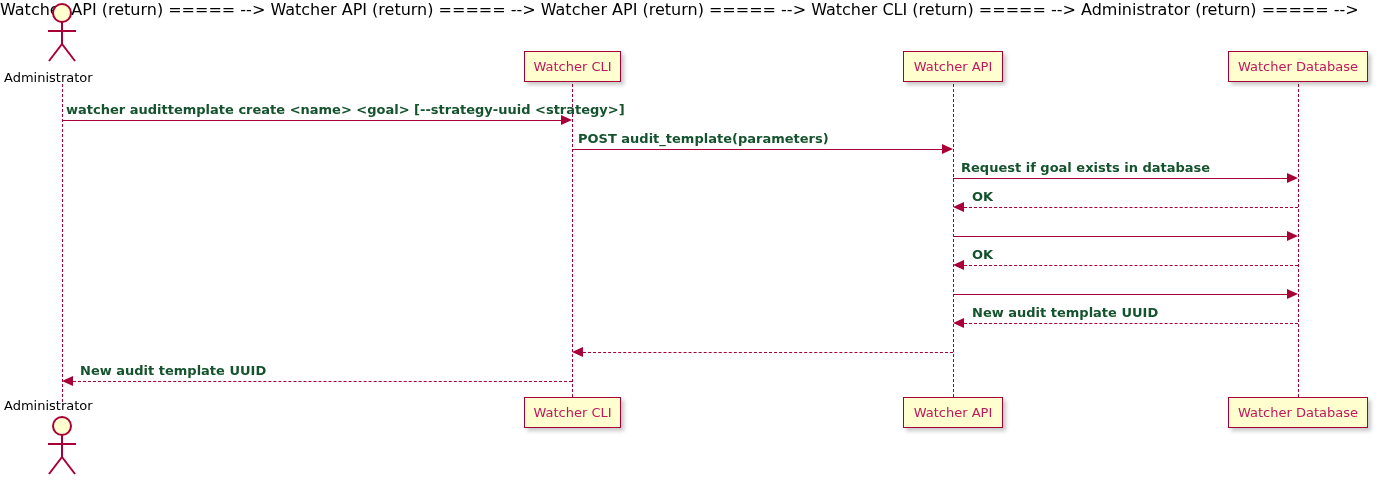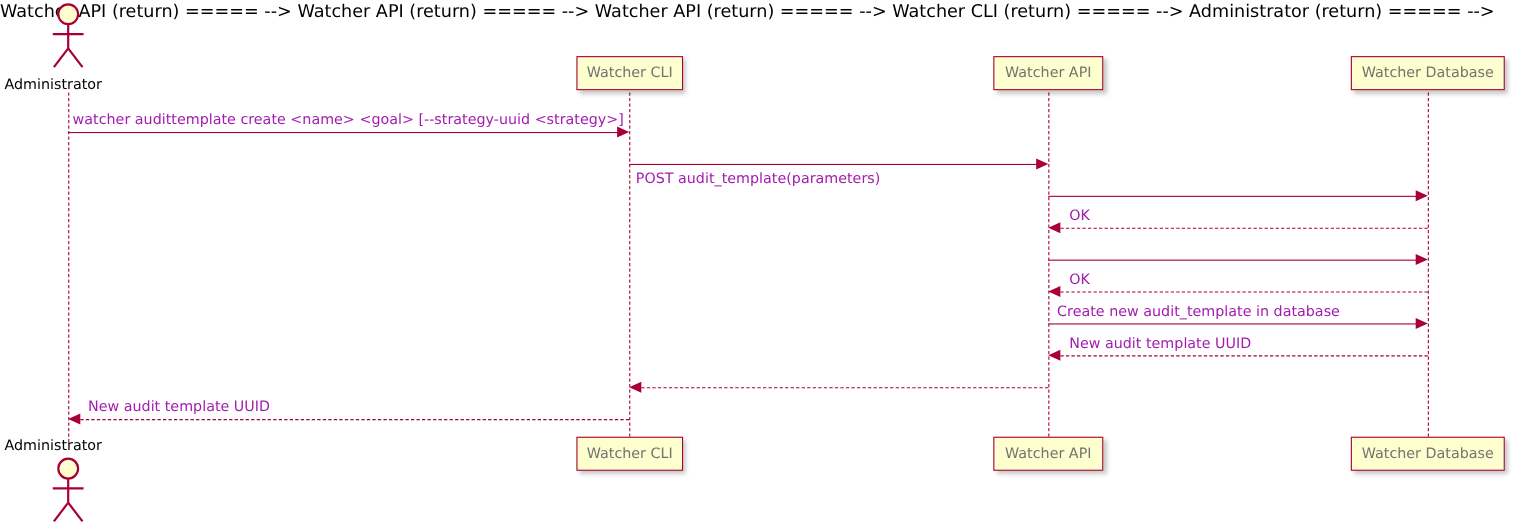--- a/index.html
+++ b/index.html
@@ -27,21 +27,21 @@
     border: 1.5px solid #A80036;
     box-sizing: border-box;
     display: flex;
     align-items: center;
     justify-content: center;
     box-shadow: 3px 3px 4px rgba(0,0,0,0.22);
     z-index: 3;
   }
   .participant-label {
     font-size: 13px;
-    color: #737373;
+    color: #be185d;
     white-space: nowrap;
     line-height: 1;
   }
   .actor-label {
     position: absolute;
     font-size: 13px;
     color: #000000;
     white-space: nowrap;
     z-index: 3;
   }
@@ -70,25 +70,26 @@
     border-left: 11px solid #A80036;
   }
   .arrow-head.left {
     border-top: 5px solid transparent;
     border-bottom: 5px solid transparent;
     border-right: 11px solid #A80036;
   }
   .msg-label {
     position: absolute;
     font-size: 13px;
-    color: #a21caf;
+    color: #14532d;
     white-space: nowrap;
     z-index: 4;
     line-height: 1;
     background: transparent;
+    font-weight: bold;
   }
 </style>
 </head>
 <body>
 
 <div id="diagram">
 
   
   <div class="lifeline" style="left:62px; top:84px; height:318px;"></div>
   <div class="lifeline" style="left:572px; top:84px; height:313px;"></div>
@@ -121,44 +122,44 @@
   </div>
 
   
   <div class="msg-line" style="left:62px; top:120px; width:500px;"></div>
   <div class="arrow-head right" style="left:561px; top:115px;"></div>
   <div class="msg-label" style="left:66px; top:103px;">watcher audittemplate create &lt;name&gt; &lt;goal&gt; [--strategy-uuid &lt;strategy&gt;]</div>
 
   
   <div class="msg-line" style="left:572px; top:149px; width:371px;"></div>
   <div class="arrow-head right" style="left:942px; top:144px;"></div>
-  <div class="msg-label" style="left:578px; top:132px;margin-top:24px;">POST audit_template(parameters)</div>
+  <div class="msg-label" style="left:578px; top:132px;">POST audit_template(parameters)</div>
 
   
   <div class="msg-line" style="left:953px; top:178px; width:335px;"></div>
   <div class="arrow-head right" style="left:1287px; top:173px;"></div>
+  <div class="msg-label" style="left:961px; top:161px;">Request if goal exists in database</div>
 
    Watcher API (return) ===== --&gt;
   <div class="msg-line dashed" style="left:964px; top:207px; width:334px;"></div>
   <div class="arrow-head left" style="left:953px; top:202px;"></div>
   <div class="msg-label" style="left:972px; top:190px;">OK</div>
 
   
   <div class="msg-line" style="left:953px; top:236px; width:335px;"></div>
   <div class="arrow-head right" style="left:1287px; top:231px;"></div>
 
    Watcher API (return) ===== --&gt;
   <div class="msg-line dashed" style="left:964px; top:265px; width:334px;"></div>
   <div class="arrow-head left" style="left:953px; top:260px;"></div>
   <div class="msg-label" style="left:972px; top:248px;">OK</div>
 
   
   <div class="msg-line" style="left:953px; top:294px; width:335px;"></div>
   <div class="arrow-head right" style="left:1287px; top:289px;"></div>
-  <div class="msg-label" style="left:961px; top:277px;">Create new audit_template in database</div>
 
    Watcher API (return) ===== --&gt;
   <div class="msg-line dashed" style="left:964px; top:323px; width:334px;"></div>
   <div class="arrow-head left" style="left:953px; top:318px;"></div>
   <div class="msg-label" style="left:972px; top:306px;">New audit template UUID</div>
 
    Watcher CLI (return) ===== --&gt;
   <div class="msg-line dashed" style="left:583px; top:352px; width:370px;"></div>
   <div class="arrow-head left" style="left:572px; top:347px;"></div>
 

